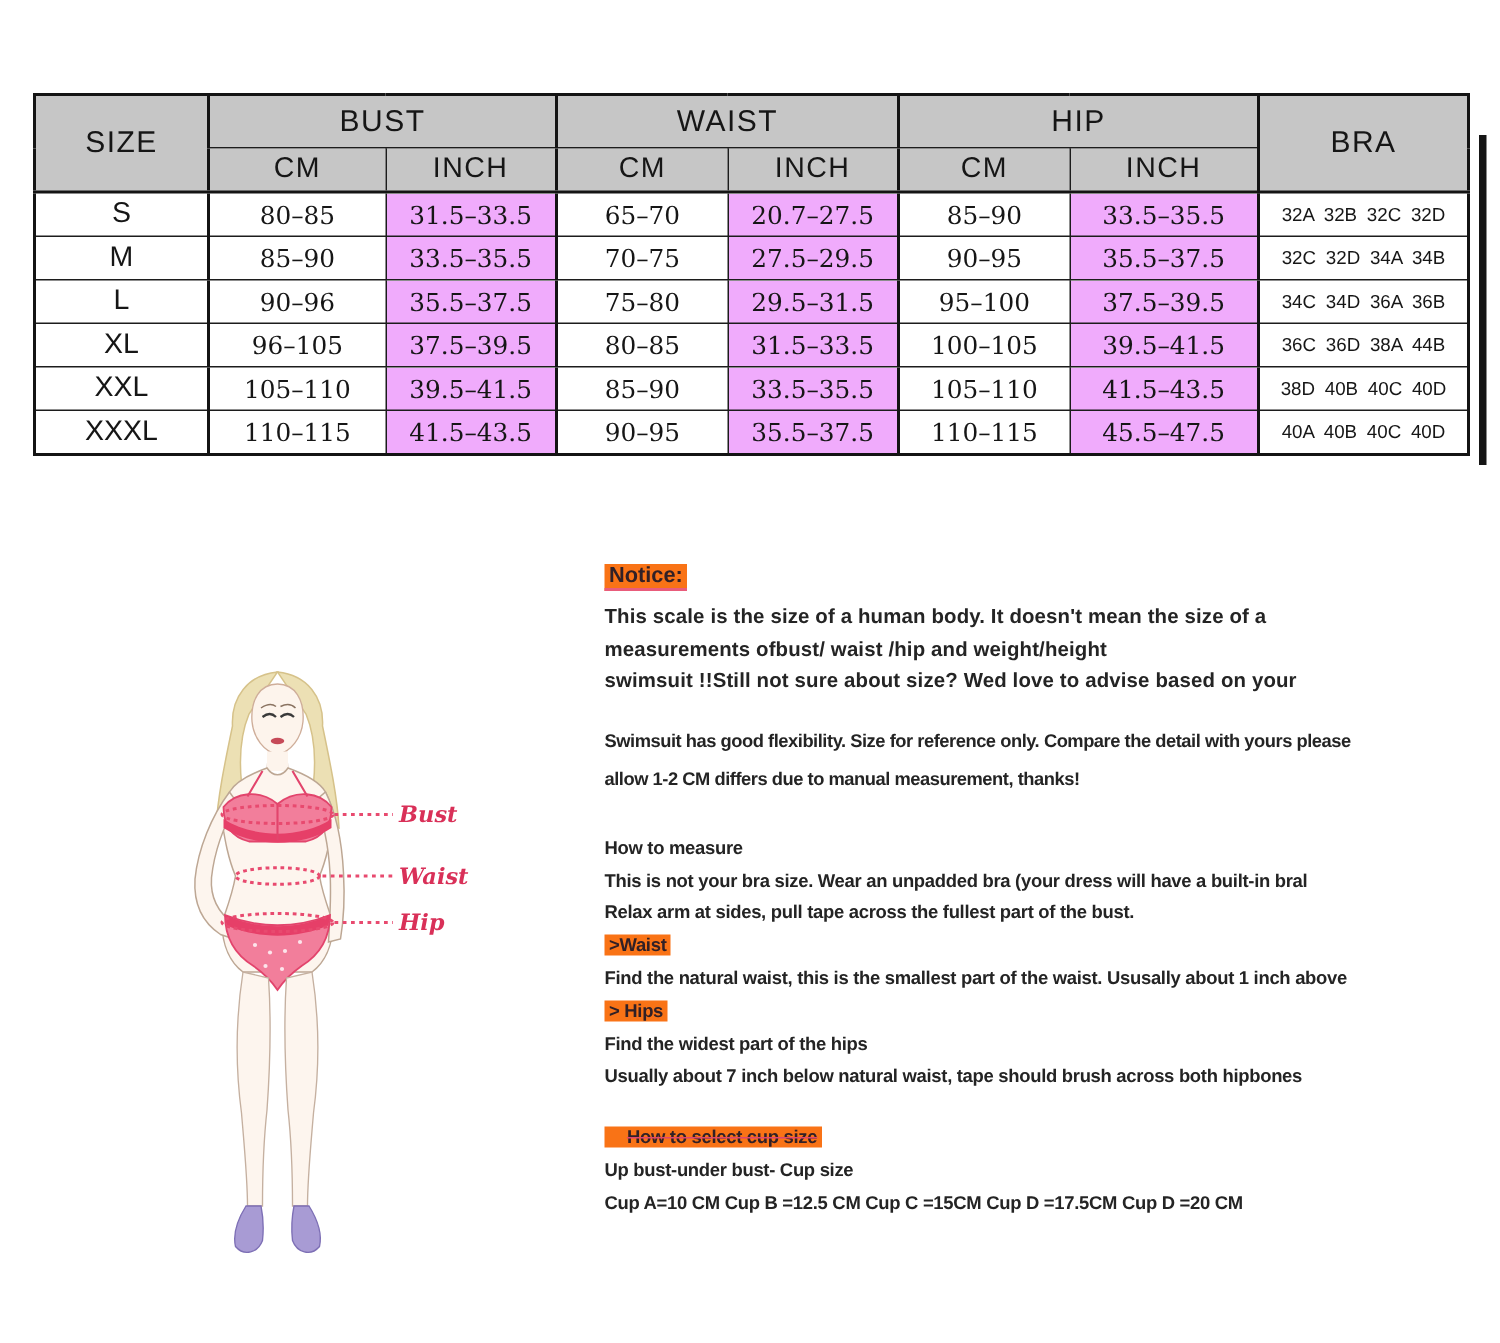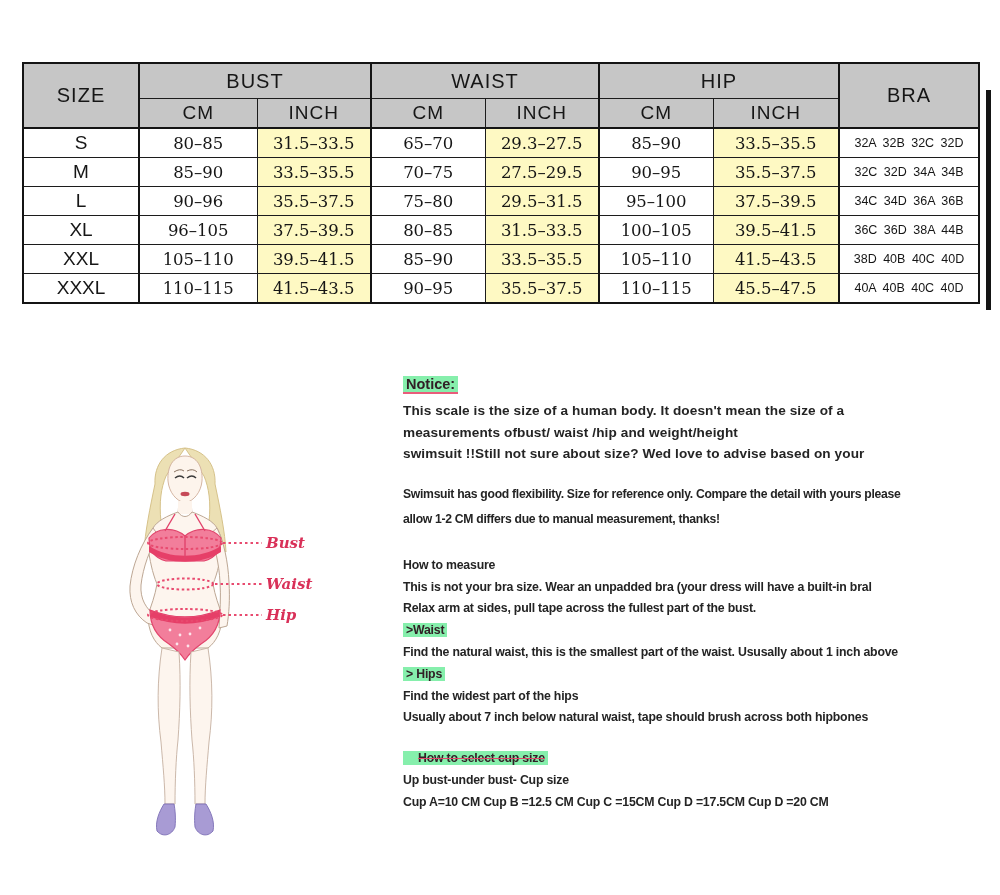--- a/index.html
+++ b/index.html
@@ -19,35 +19,35 @@
     padding:0; white-space:nowrap; overflow:hidden; color:#161616;
   }
   .size-table .maj { border-left:2px solid #141414; }
   .size-table thead th { background:#c6c6c6; font-weight:normal; letter-spacing:1px; }
   .size-table tr.h1 th { height:34px; font-size:20px; }
   .size-table tr.h2 th { height:28px; font-size:19px; border-bottom:2px solid #141414; }
   .size-table thead th[rowspan] { border-bottom:2px solid #141414; }
   .size-table tbody td { height:28px; }
   .size-c { font-size:19px; }
   .num { font-size:16.5px; font-family:"DejaVu Serif", serif; }
-  .inch { background:#fef9c3; }
+  .inch { background:#f0abfc; }
   .bra-cell { font-size:12.5px; word-spacing:3px; }
 
   .artifact-bar { position:absolute; left:986px; top:90px; width:5px; height:220px; background:#151515; }
 
   
   .figure-wrap { position:absolute; left:95px; top:438px; width:270px; height:435px; }
 
   
   .text-col {
     position:absolute; left:403px; top:374px; width:585px;
     font-weight:bold; color:#242424;
   }
   .text-col .line { white-space:nowrap; }
-  .hl { background:#86efac; padding:0 3px; color:#312026; }
+  .hl { background:#f97316; padding:0 3px; color:#312026; }
   .hl-u { border-bottom:2px solid #e95c7b; }
   .hl-strike { text-decoration:line-through; text-decoration-color:#e0476c;padding-left:15px; }
   .notice-head { font-size:14.5px; line-height:20px; margin-bottom:6px; }
   .p1 .line { font-size:13.6px; line-height:21.6px; letter-spacing:0.1px; }
   .p2 { margin-top:17px; }
   .p2 .line { font-size:12.2px; line-height:25.5px; letter-spacing:-0.3px; }
   .measure { margin-top:22px; }
   .measure .line { font-size:12.3px; line-height:21.8px; letter-spacing:-0.2px; }
   .cup { margin-top:19px; }
   .cup .line { font-size:12.3px; line-height:21.8px; letter-spacing:-0.2px; }
@@ -82,21 +82,21 @@
       <th class="maj">CM</th>
       <th>INCH</th>
     </tr>
   </thead>
   <tbody>
     <tr>
       <td class="size-c">S</td>
       <td class="num maj">80–85</td>
       <td class="num inch">31.5–33.5</td>
       <td class="num maj">65–70</td>
-      <td class="num inch">29.3–27.5</td>
+      <td class="num inch">20.7–27.5</td>
       <td class="num maj">85–90</td>
       <td class="num inch">33.5–35.5</td>
       <td class="bra-cell maj">32A 32B 32C 32D</td>
     </tr>
     <tr>
       <td class="size-c">M</td>
       <td class="num maj">85–90</td>
       <td class="num inch">33.5–35.5</td>
       <td class="num maj">70–75</td>
       <td class="num inch">27.5–29.5</td>

